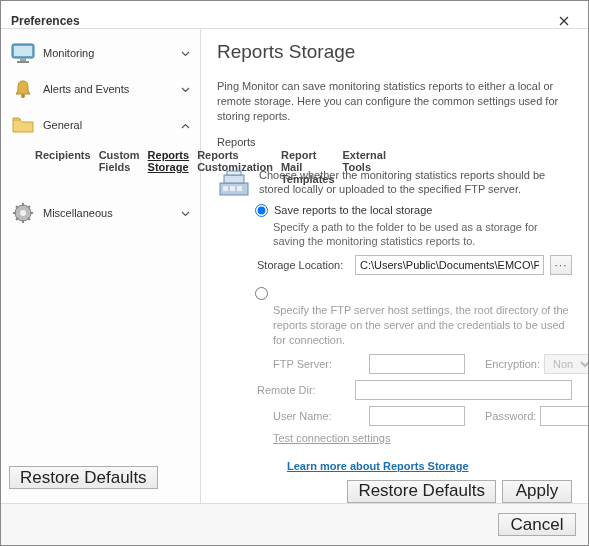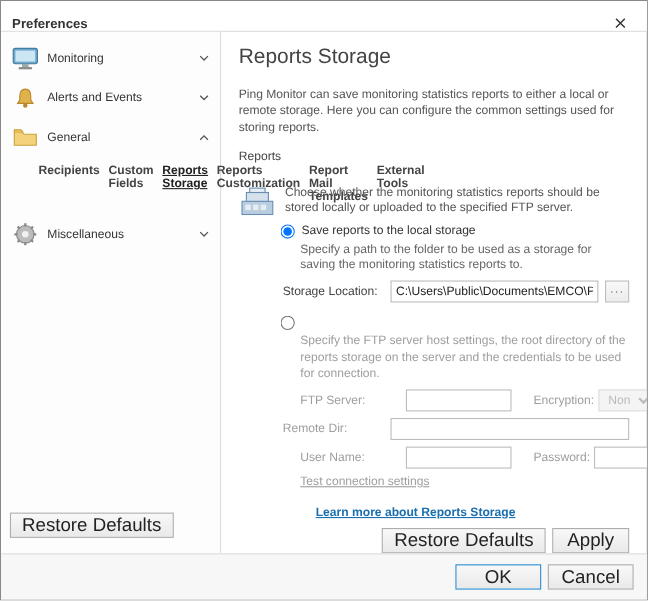--- a/index.html
+++ b/index.html
@@ -352,17 +352,16 @@
 
       <div class="main-footer">
         <div class="btn">Restore Defaults</div>
         <div class="btn">Apply</div>
       </div>
     </div>
 
   </div>
 
   <div class="dialog-footer">
-    <div class="btn primary" style="min-width:78px">OK</div>
     <div class="btn" style="min-width:78px">Cancel</div>
   </div>
 
 </div>
 
 </body></html>

